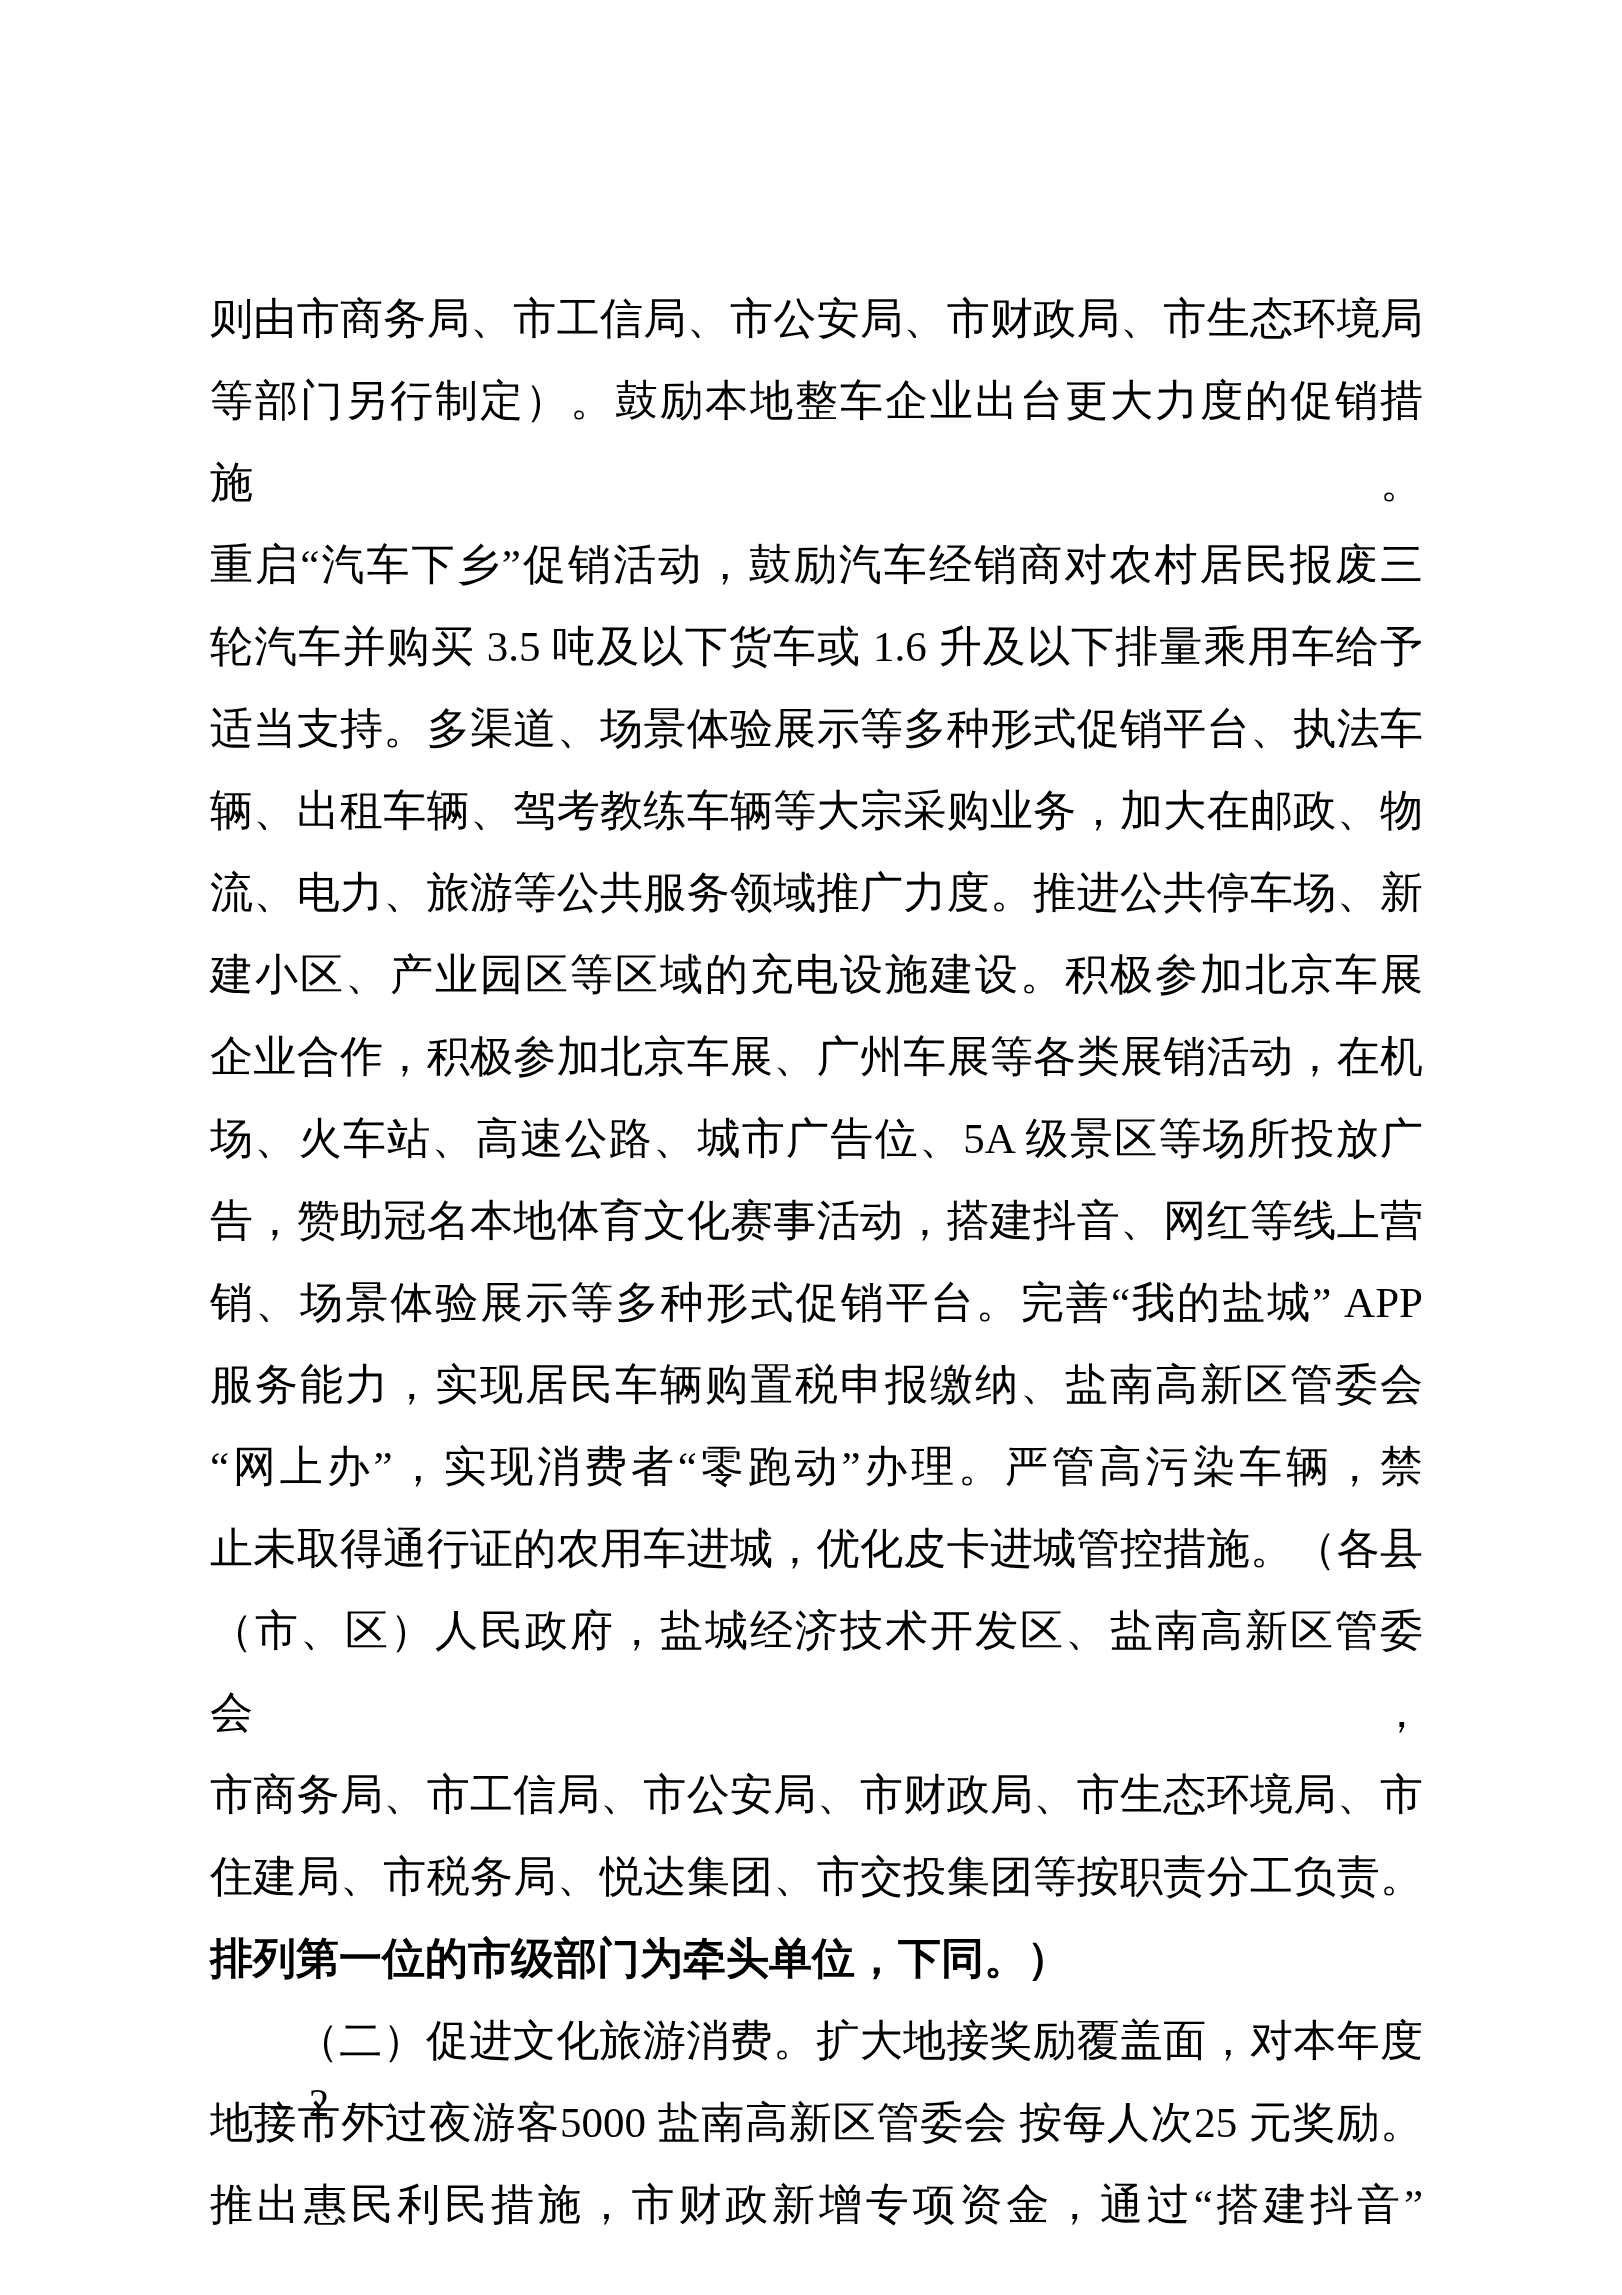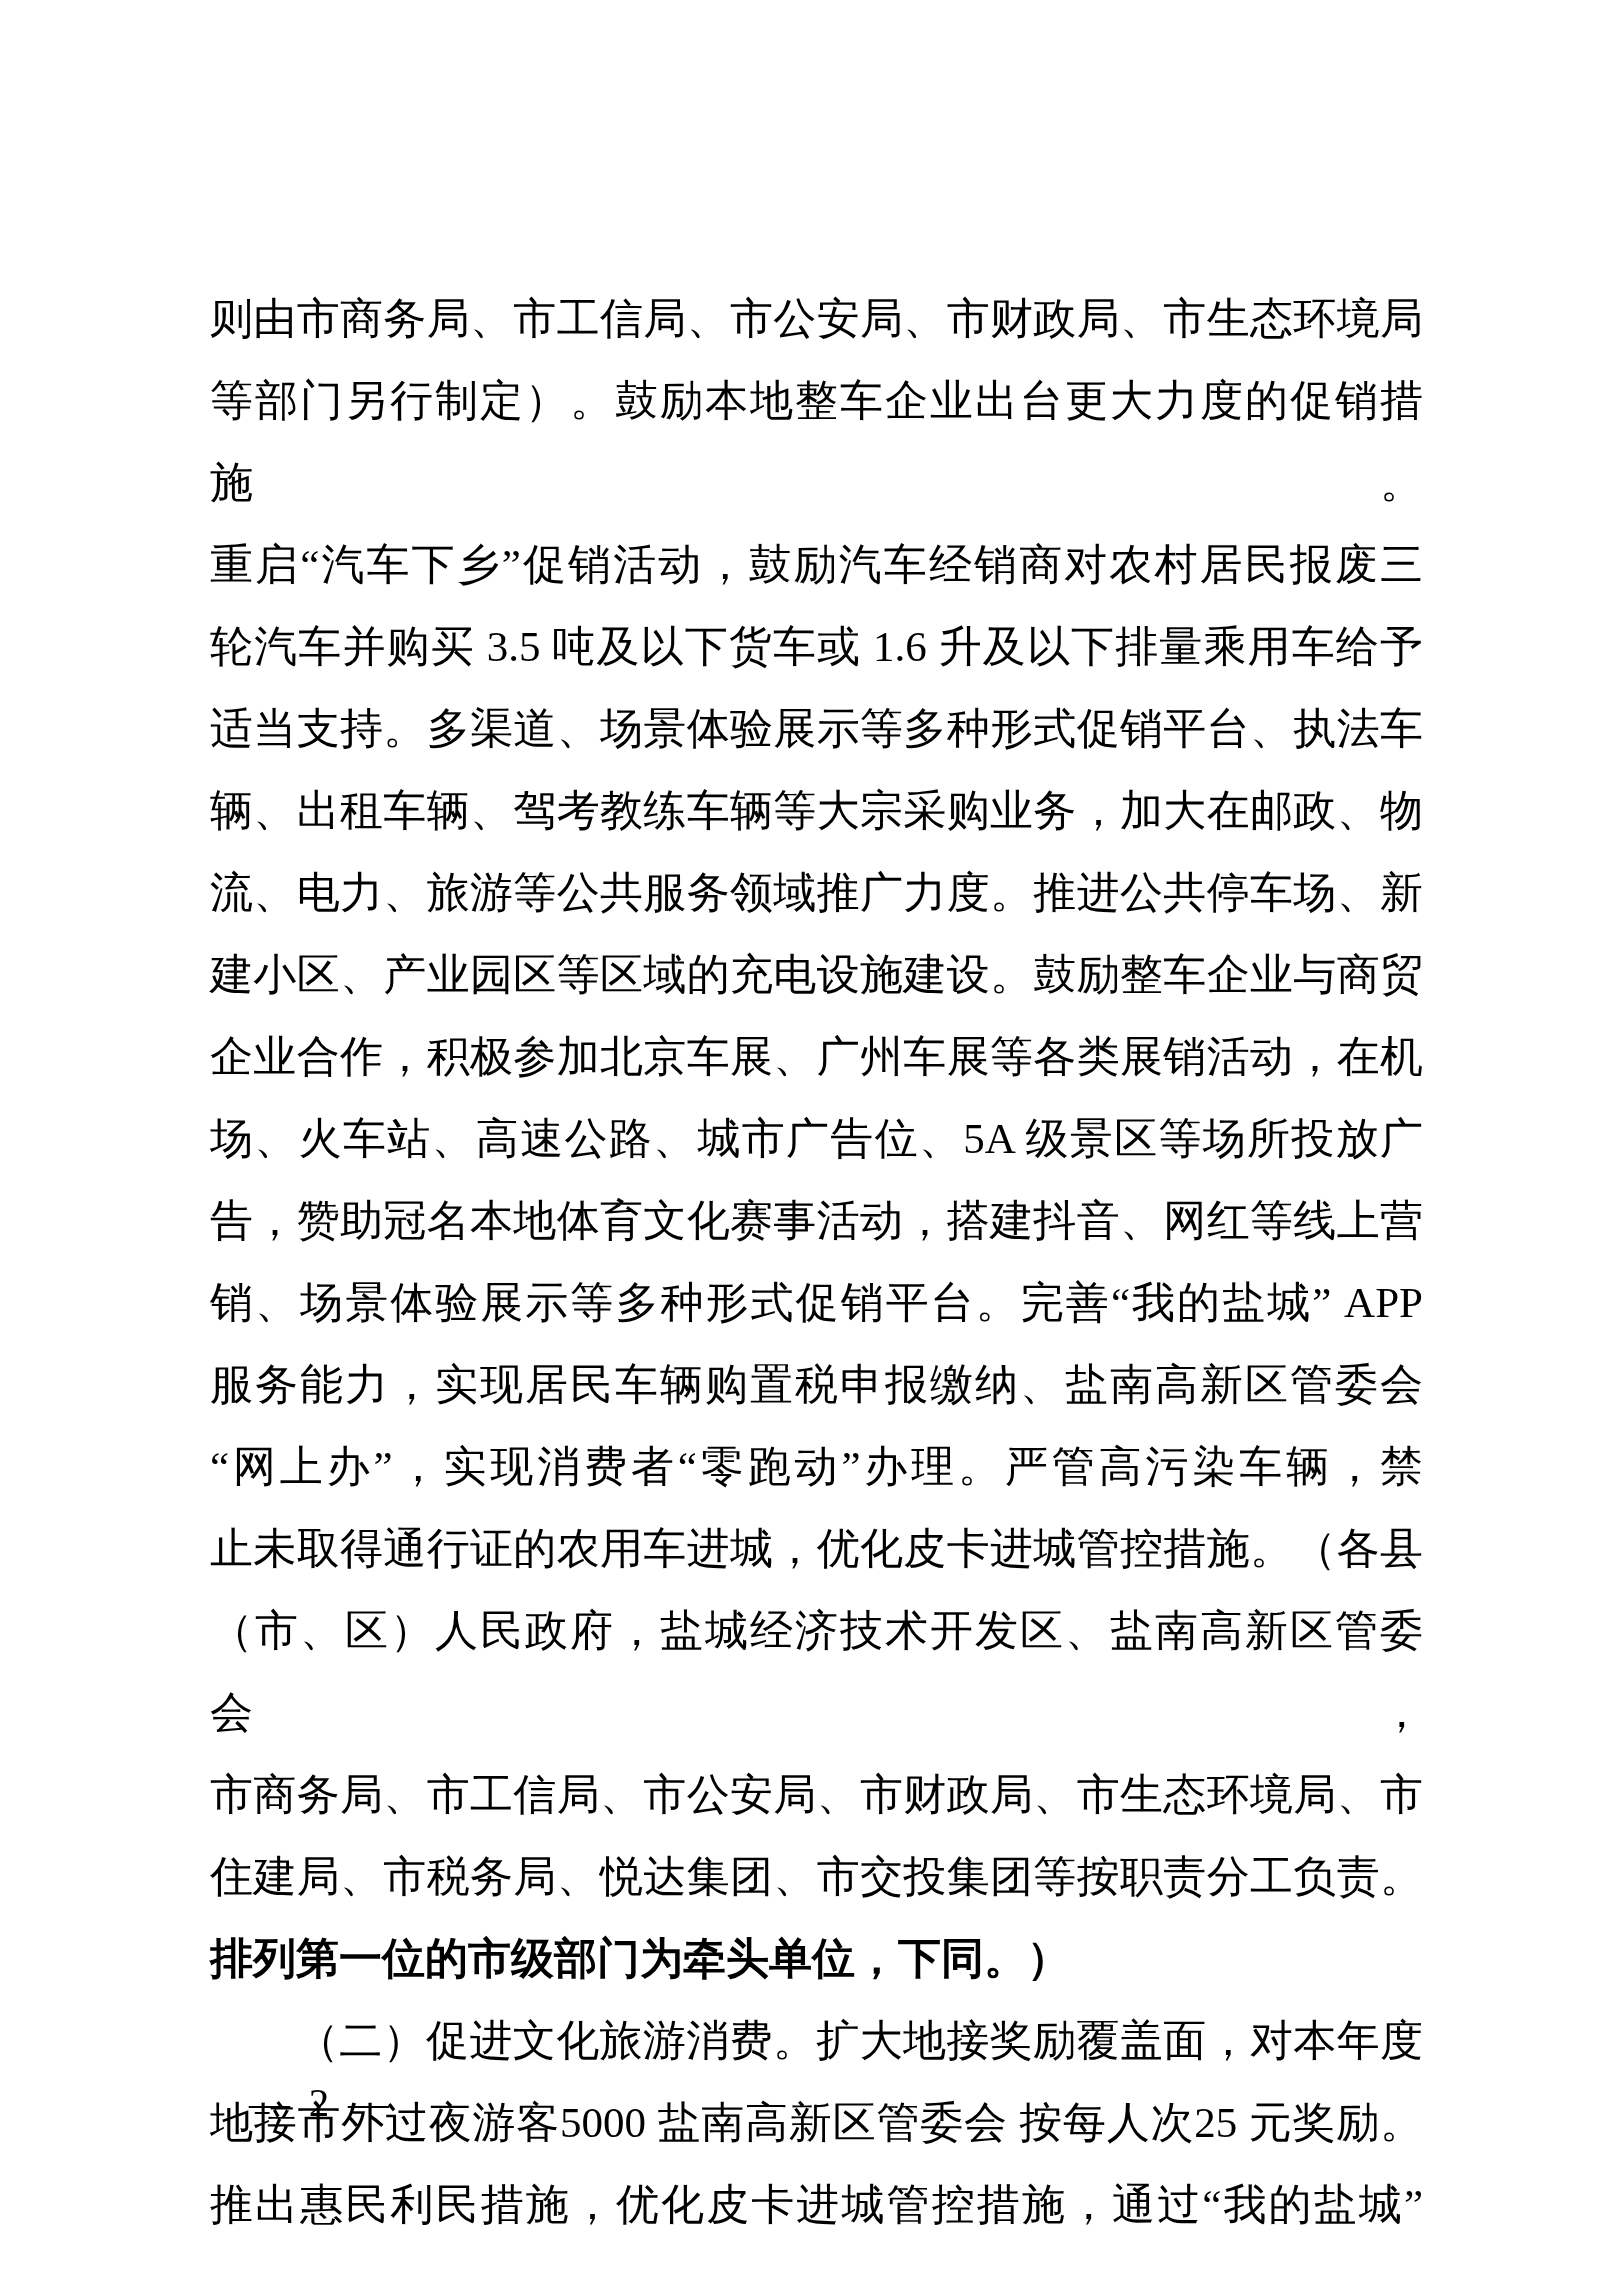--- a/index.html
+++ b/index.html
@@ -59,32 +59,32 @@
 
 <div class="page">
   <div class="textblock">
     <p class="ln">则由市商务局、市工信局、市公安局、市财政局、市生态环境局</p>
     <p class="ln">等部门另行制定）。鼓励本地整车企业出台更大力度的促销措施。</p>
     <p class="ln">重启“汽车下乡”促销活动，鼓励汽车经销商对农村居民报废三</p>
     <p class="ln">轮汽车并购买 3.5 吨及以下货车或 1.6 升及以下排量乘用车给予</p>
     <p class="ln">适当支持。多渠道、场景体验展示等多种形式促销平台、执法车</p>
     <p class="ln">辆、出租车辆、驾考教练车辆等大宗采购业务，加大在邮政、物</p>
     <p class="ln">流、电力、旅游等公共服务领域推广力度。推进公共停车场、新</p>
-    <p class="ln">建小区、产业园区等区域的充电设施建设。鼓励整车企业与商贸</p>
+    <p class="ln">建小区、产业园区等区域的充电设施建设。积极参加北京车展</p>
     <p class="ln">企业合作，积极参加北京车展、广州车展等各类展销活动，在机</p>
     <p class="ln">场、火车站、高速公路、城市广告位、5A 级景区等场所投放广</p>
     <p class="ln">告，赞助冠名本地体育文化赛事活动，搭建抖音、网红等线上营</p>
     <p class="ln">销、场景体验展示等多种形式促销平台。完善“我的盐城” APP</p>
     <p class="ln">服务能力，实现居民车辆购置税申报缴纳、盐南高新区管委会</p>
     <p class="ln">“网上办”，实现消费者“零跑动”办理。严管高污染车辆，禁</p>
     <p class="ln">止未取得通行证的农用车进城，优化皮卡进城管控措施。（各县</p>
     <p class="ln">（市、区）人民政府，盐城经济技术开发区、盐南高新区管委会，</p>
     <p class="ln">市商务局、市工信局、市公安局、市财政局、市生态环境局、市</p>
     <p class="ln">住建局、市税务局、悦达集团、市交投集团等按职责分工负责。</p>
     <p class="ln para-last">排列第一位的市级部门为牵头单位，下同。）</p>
     <p class="ln para-indent">（二）促进文化旅游消费。扩大地接奖励覆盖面，对本年度</p>
     <p class="ln">地接市外过夜游客5000 盐南高新区管委会 按每人次25 元奖励。</p>
-    <p class="ln">推出惠民利民措施，优化皮卡进城管控措施，通过“我的盐城”</p>
+    <p class="ln">推出惠民利民措施，市财政新增专项资金，通过“搭建抖音”</p>
   </div>
 
   <div class="pageno">— 2 —</div>
 </div>
 
 
 </body></html>

